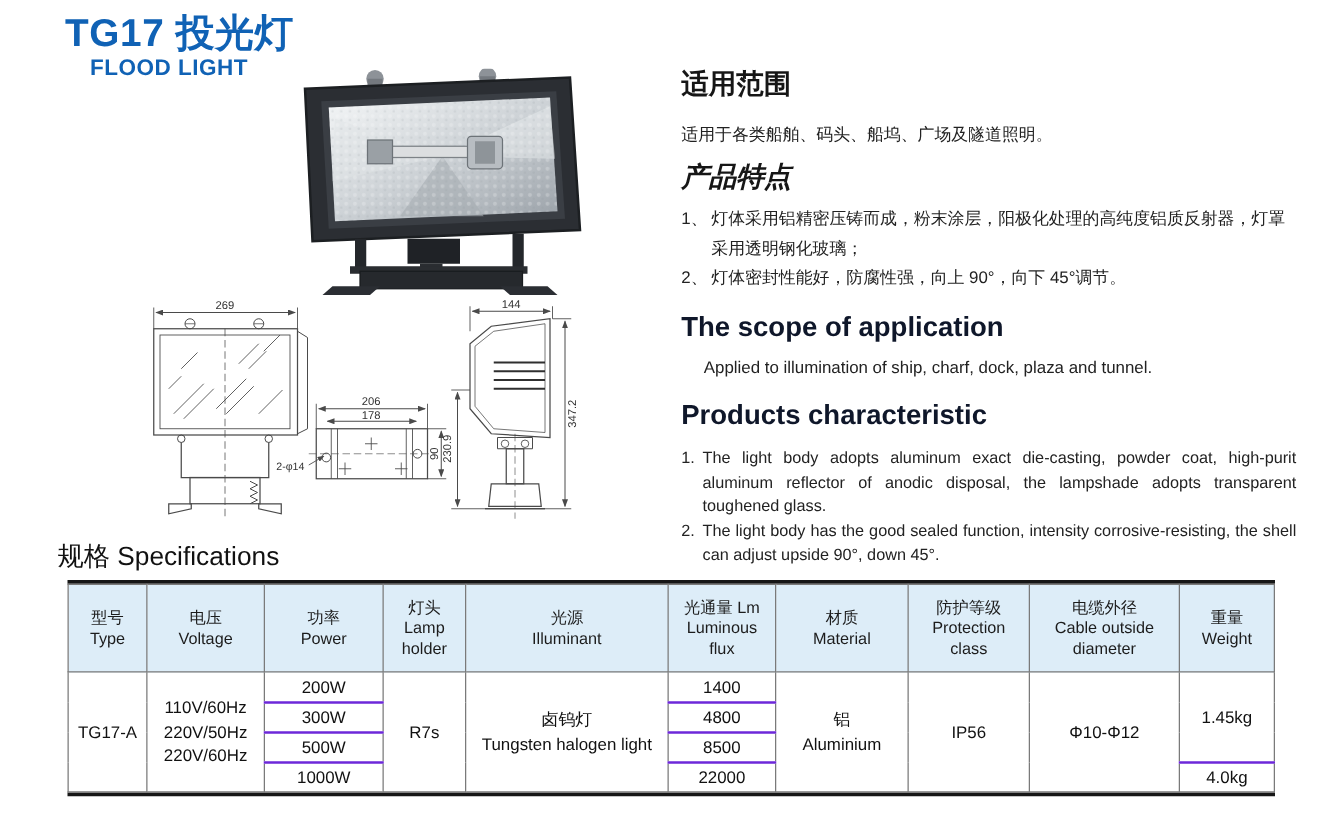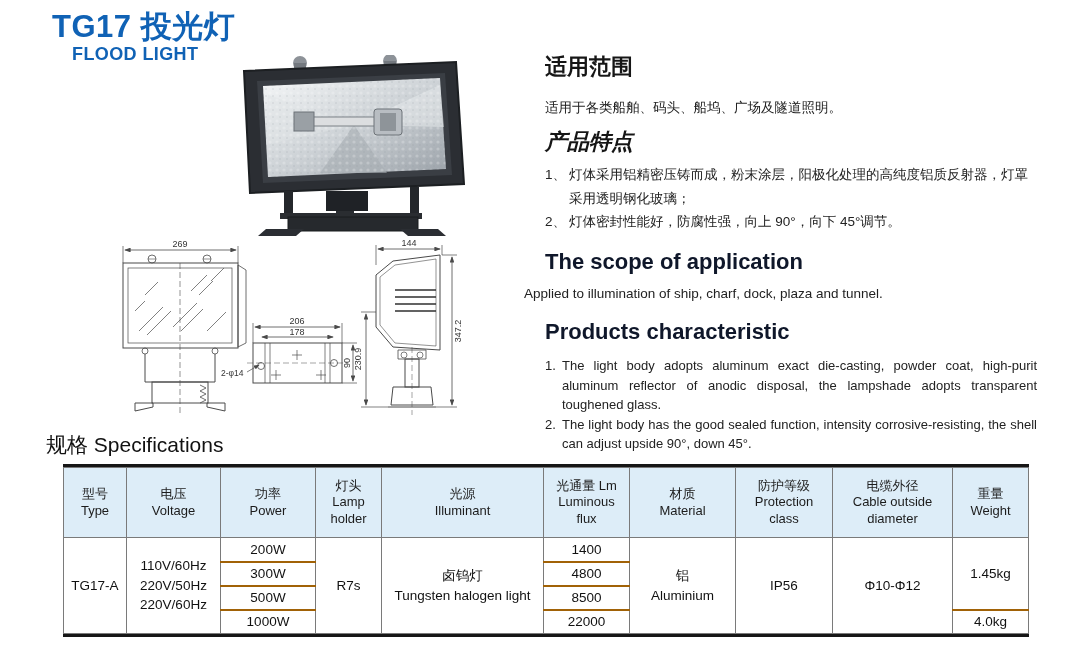--- a/index.html
+++ b/index.html
@@ -22,30 +22,30 @@
   .li { display:flex; }
   .li .num { flex:0 0 24px; }
   .li.en .num { flex:0 0 17px; }
   .li .txt { flex:1; }
   .cn-list { font-size:13.5px; line-height:1.75; color:#222; }
   .en-list { font-size:13px; line-height:1.5; color:#222; }
   .en-list .txt { text-align:justify; }
 
   
   .spec-heading { left:46px; top:431px; font-size:21px; font-weight:400; color:#111; }
-  .tbl-wrap { left:63px; top:464px; border-top:3px solid #161616; border-bottom:3px solid #161616; }
+  .tbl-wrap { left:54px; top:464px; border-top:3px solid #161616; border-bottom:3px solid #161616; }
   table { border-collapse:collapse; table-layout:fixed; width:965px; }
   th, td { border:1px solid #7a7a7a; text-align:center; vertical-align:middle; padding:1px 2px; }
   thead th {
     background:#ddedf8; height:70px; font-weight:400; font-size:13px;
     line-height:1.28; color:#1c1c1c; white-space:pre-line;
   }
   tbody td { height:24px; font-size:13.5px; color:#111; }
   .pre { white-space:pre-line; line-height:1.45; }
-  .sep { border-bottom:2px solid #a16207; }
+  .sep { border-bottom:2px solid #6d28d9; }
 
   
   svg text { font-family:"Liberation Sans", sans-serif; fill:#333; }
 </style>
 </head>
 <body>
 
 <div class="abs page-title">TG17 投光灯</div>
 <div class="abs page-subtitle">FLOOD LIGHT</div>
 
@@ -207,21 +207,21 @@
     <span class="num">1、</span>
     <span class="txt">灯体采用铝精密压铸而成，粉末涂层，阳极化处理的高纯度铝质反射器，灯罩采用透明钢化玻璃；</span>
   </div>
   <div class="li">
     <span class="num">2、</span>
     <span class="txt">灯体密封性能好，防腐性强，向上 90°，向下 45°调节。</span>
   </div>
 </div>
 
 <div class="abs h-en" style="left:545px; top:249px;">The scope of application</div>
-<div class="abs p-body" style="left:524px; top:286px;">Applied to illumination of ship, charf, dock, plaza and tunnel.</div>
+<div class="abs p-body" style="left:563px; top:286px;">Applied to illumination of ship, charf, dock, plaza and tunnel.</div>
 
 <div class="abs h-en" style="left:545px; top:319px;">Products characteristic</div>
 <div class="abs list en-list" style="left:545px; top:356px;">
   <div class="li en">
     <span class="num">1.</span>
     <span class="txt">The light body adopts aluminum exact die-casting, powder coat, high-purit aluminum reflector of anodic disposal, the lampshade adopts transparent toughened glass.</span>
   </div>
   <div class="li en">
     <span class="num">2.</span>
     <span class="txt">The light body has the good sealed function, intensity corrosive-resisting, the shell can adjust upside 90°, down 45°.</span>

